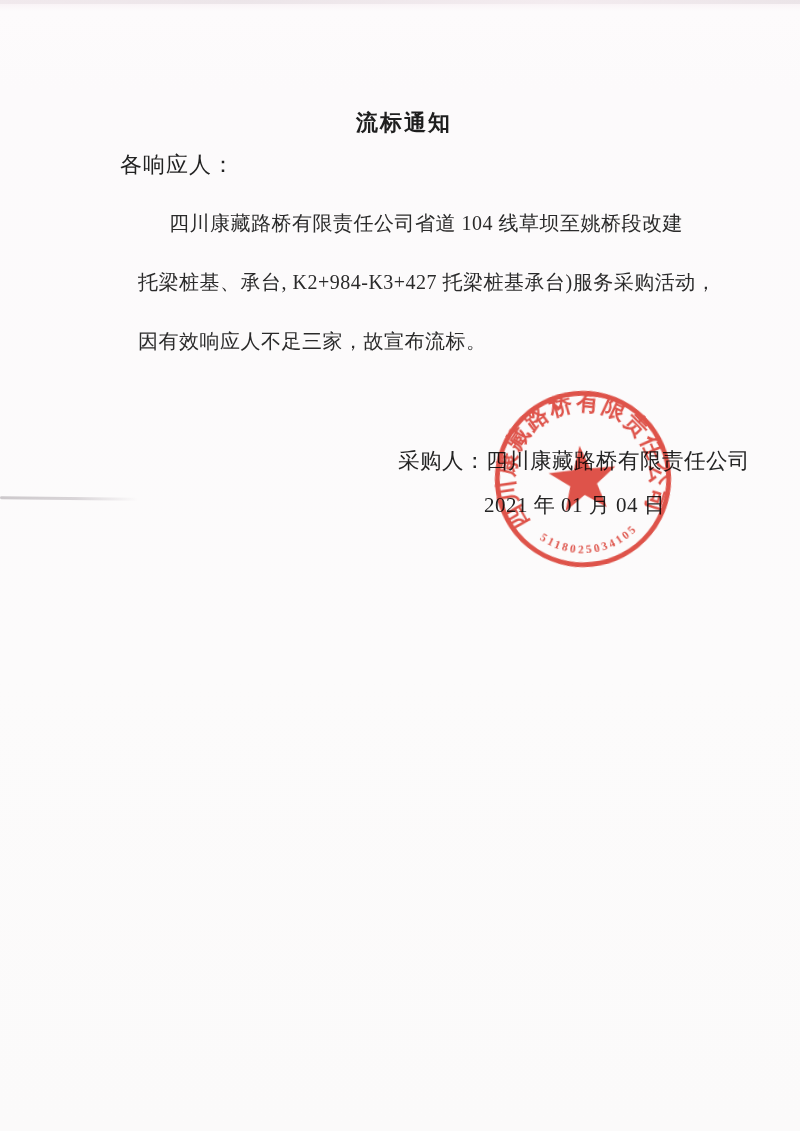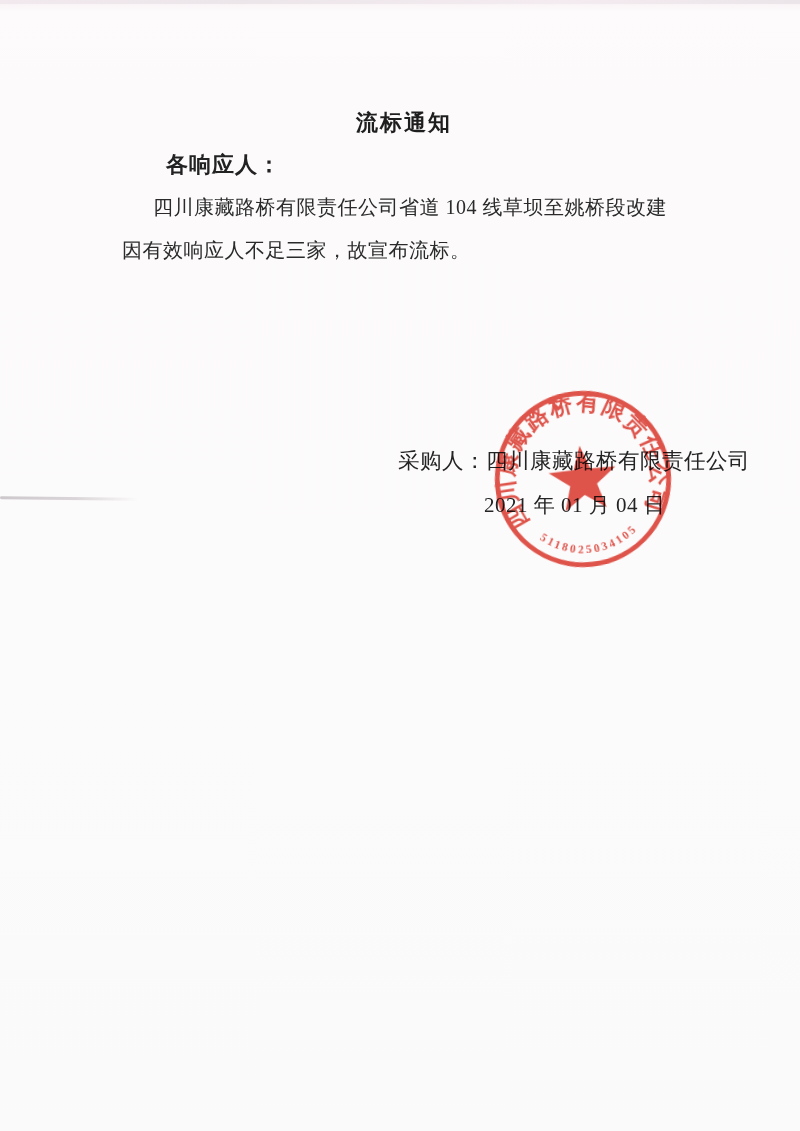--- a/index.html
+++ b/index.html
@@ -17,27 +17,27 @@
     position:absolute;top:0;left:0;width:800px;height:4px;
     background:linear-gradient(90deg,#efe7eb,#e9e2e6 30%,#f2eaee 70%,#e8e1e5);
     opacity:.8;
   }
   .title{
     position:absolute;top:104px;left:0;width:800px;margin:4px;
     text-align:center;font-size:22px;font-weight:bold;letter-spacing:2px;color:#1e1e1e;
   }
   .salutation{
     position:absolute;top:150px;left:120px;
-    font-size:22px;font-weight:700;letter-spacing:1px;color:#222;margin-left:46px;
+    font-size:22px;font-weight:400;letter-spacing:1px;color:#222;
   }
   .body-block{
     position:absolute;top:186px;left:122px;width:560px;
     font-size:20px;line-height:43px;letter-spacing:.5px;color:#2a2a2a;
   }
-  .body-block p{margin:0;white-space:nowrap;}
+  .body-block p{margin:16px;white-space:nowrap;}
   .body-block p.indent{text-indent:31px;}
   .crease{
     position:absolute;top:497px;left:0;width:138px;height:3px;
     background:linear-gradient(90deg,#ccc8cb,#d9d5d8 55%,rgba(217,213,216,0));
     transform:rotate(.6deg);border-radius:2px;
   }
   .purchaser{
     position:absolute;top:446px;left:356px;
     font-size:21.5px;letter-spacing:.5px;color:#242424;white-space:nowrap;margin-left:42px;
   }
@@ -67,20 +67,21 @@
 <div class="page">
 
   <div class="top-edge"></div>
 
   <h1 class="title">流标通知</h1>
 
   <div class="salutation">各响应人：</div>
 
   <div class="body-block">
     <p class="indent">四川康藏路桥有限责任公司省道 104 线草坝至姚桥段改建</p>
+    <p>托梁桩基、承台, K2+984-K3+427 托梁桩基承台)服务采购活动，</p>
     <p>因有效响应人不足三家，故宣布流标。</p>
   </div>
 
   <div class="crease"></div>
 
   <div class="purchaser">采购人：四川康藏路桥有限责任公司</div>
 
   <div class="date">2021 年 01 月 04 日</div>
 
   <div class="stamp">

